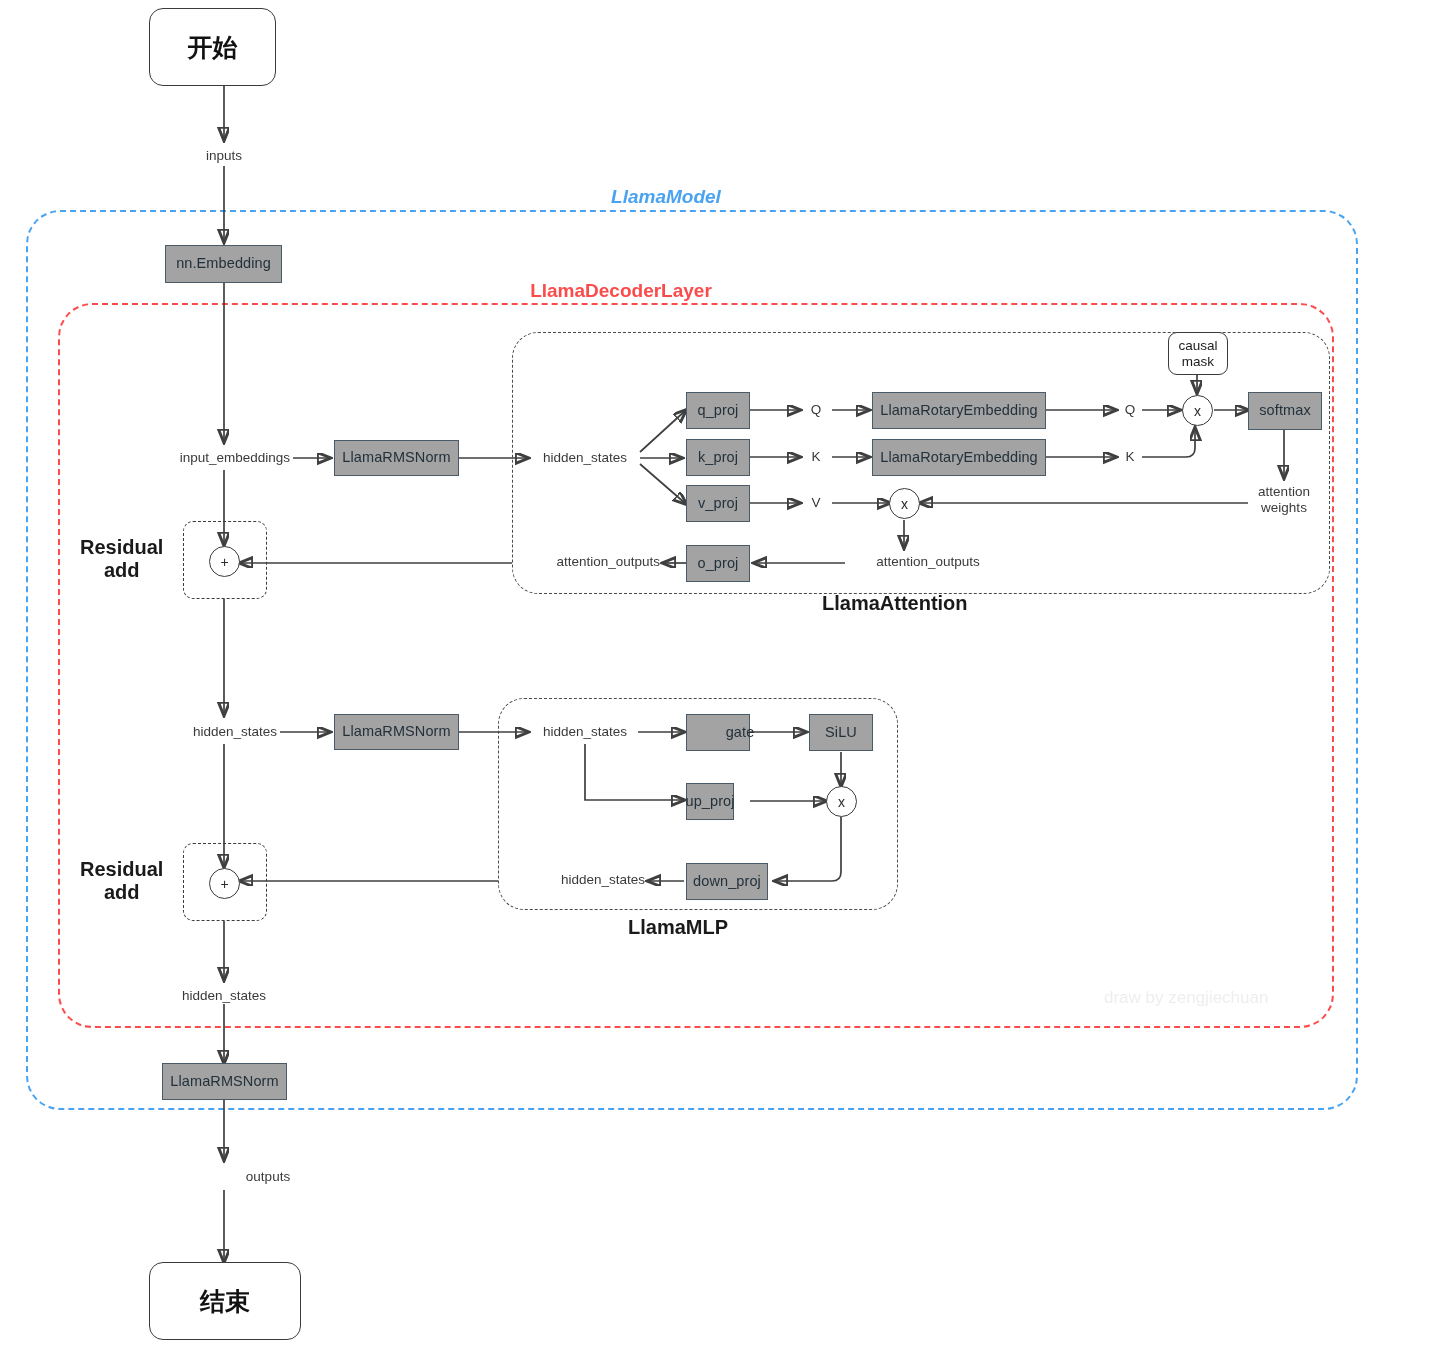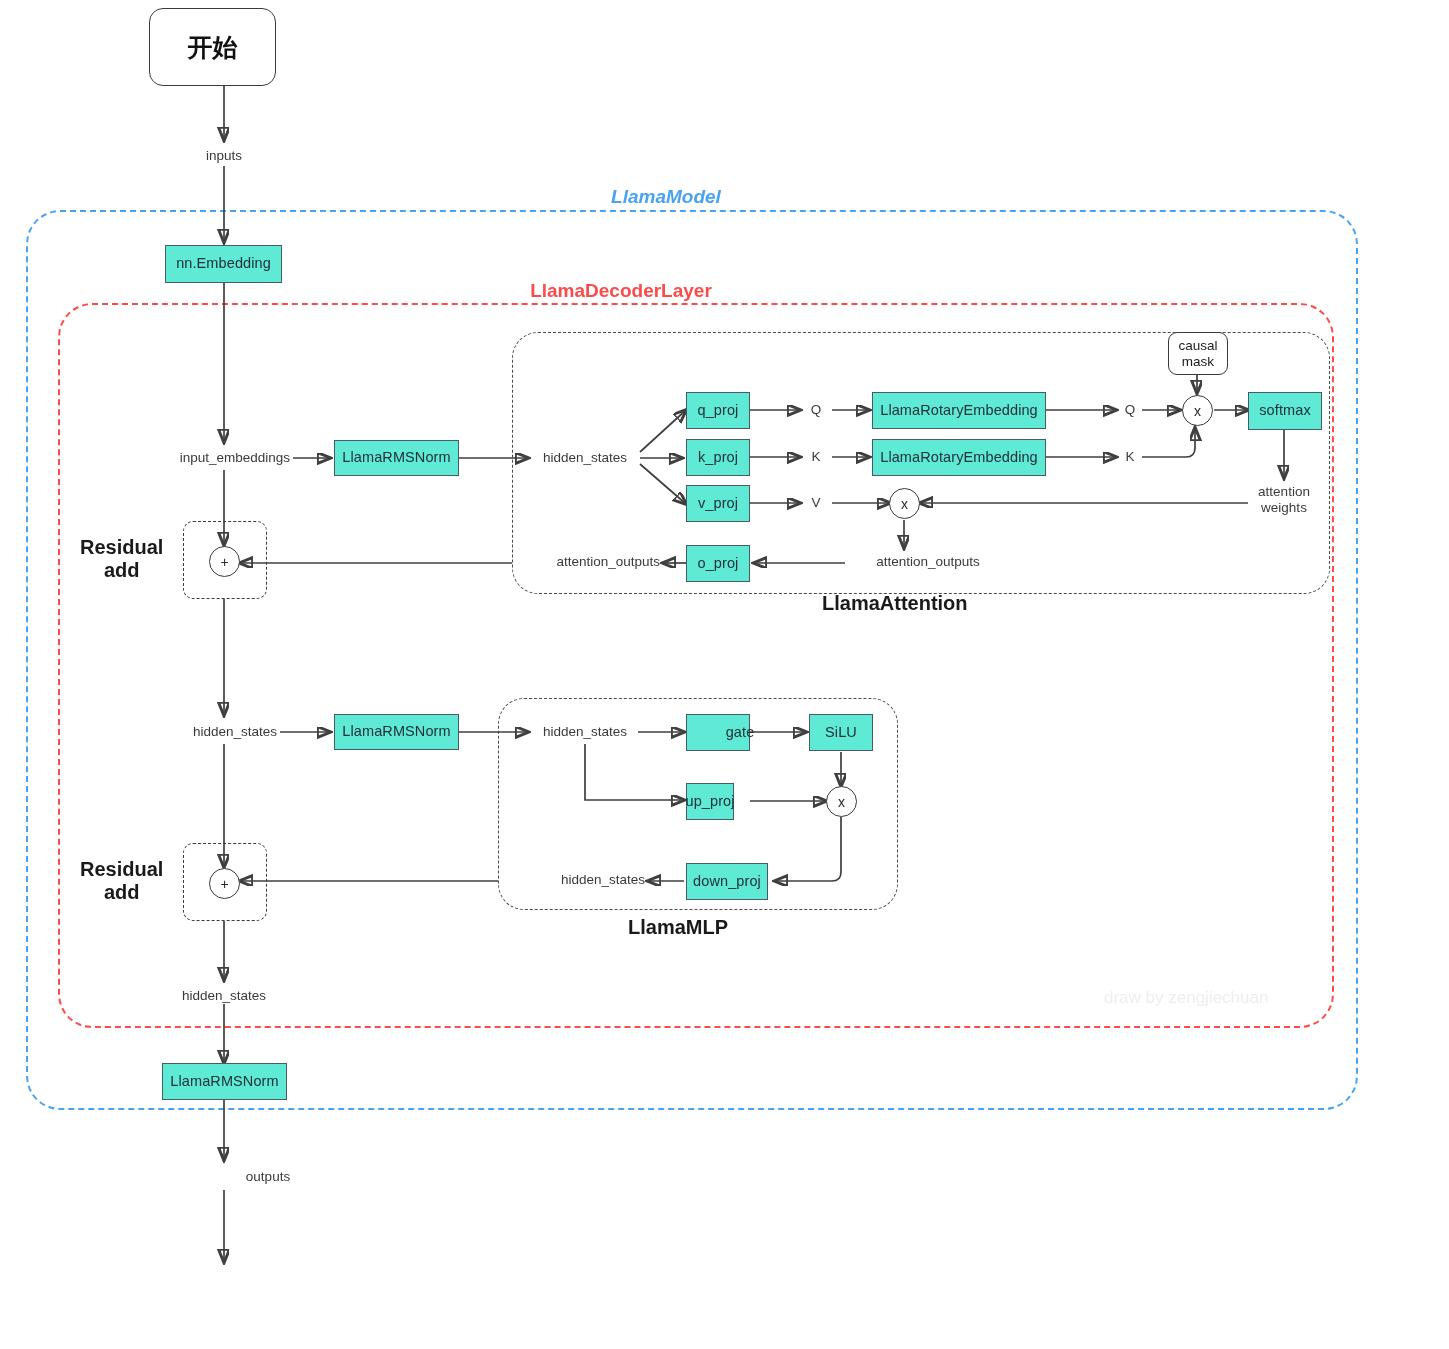--- a/index.html
+++ b/index.html
@@ -3,21 +3,21 @@
 <meta charset="utf-8">
 <style>
   html,body{margin:0;padding:0;background:#ffffff;}
   body{font-family:"Liberation Sans","DejaVu Sans",sans-serif;}
   #canvas{position:relative;width:1449px;height:1349px;overflow:hidden;background:#fff;}
 
   
   .node{position:absolute;box-sizing:border-box;display:flex;align-items:center;justify-content:center;text-align:center;}
 
   .blue-box{
-    background:#5eead4;border:1.2px solid #4a5a66;color:#23313b;
+    background:#a3a3a3;border:1.2px solid #4a5a66;color:#23313b;
     font-size:14.5px;line-height:1.1;letter-spacing:.1px;
   }
   .term{
     background:#ffffff;border:1.4px solid #3b3b3b;border-radius:14px;
     font-size:25px;font-weight:700;color:#111;
   }
   .rndbox{
     background:#ffffff;border:1.2px solid #3b3b3b;border-radius:9px;
     font-size:13.5px;color:#1c1c1c;line-height:1.15;
   }
@@ -152,20 +152,21 @@
     <line x1="750" y1="801" x2="826" y2="801" marker-end="url(#ah)"></line>
 
     <line x1="841" y1="752" x2="841" y2="786" marker-end="url(#ah)"></line>
 
     <path d="M841,817 L841,872 Q841,881 832,881 L775,881" marker-end="url(#ah)"></path>
 
     <line x1="684" y1="881" x2="648" y2="881" marker-end="url(#ah)"></line>
   </svg>
 
   <div class="node term" style="left:149px;top:8px;width:127px;height:78px;">开始</div>
+  <div class="node term" style="left:149px;top:1262px;width:152px;height:78px;">结束</div>
 
   <div class="node blue-box" style="left:165px;top:245px;width:117px;height:38px;">nn.Embedding</div>
   <div class="node blue-box" style="left:334px;top:440px;width:125px;height:36px;">LlamaRMSNorm</div>
   <div class="node blue-box" style="left:334px;top:714px;width:125px;height:36px;">LlamaRMSNorm</div>
   <div class="node blue-box" style="left:162px;top:1063px;width:125px;height:37px;">LlamaRMSNorm</div>
 
   <div class="opcirc" style="left:209px;top:546px;width:31px;height:31px;">+</div>
   <div class="opcirc" style="left:209px;top:868px;width:31px;height:31px;">+</div>
 
   <div class="bigbold" style="left:80px;top:536px;text-align:center;">

